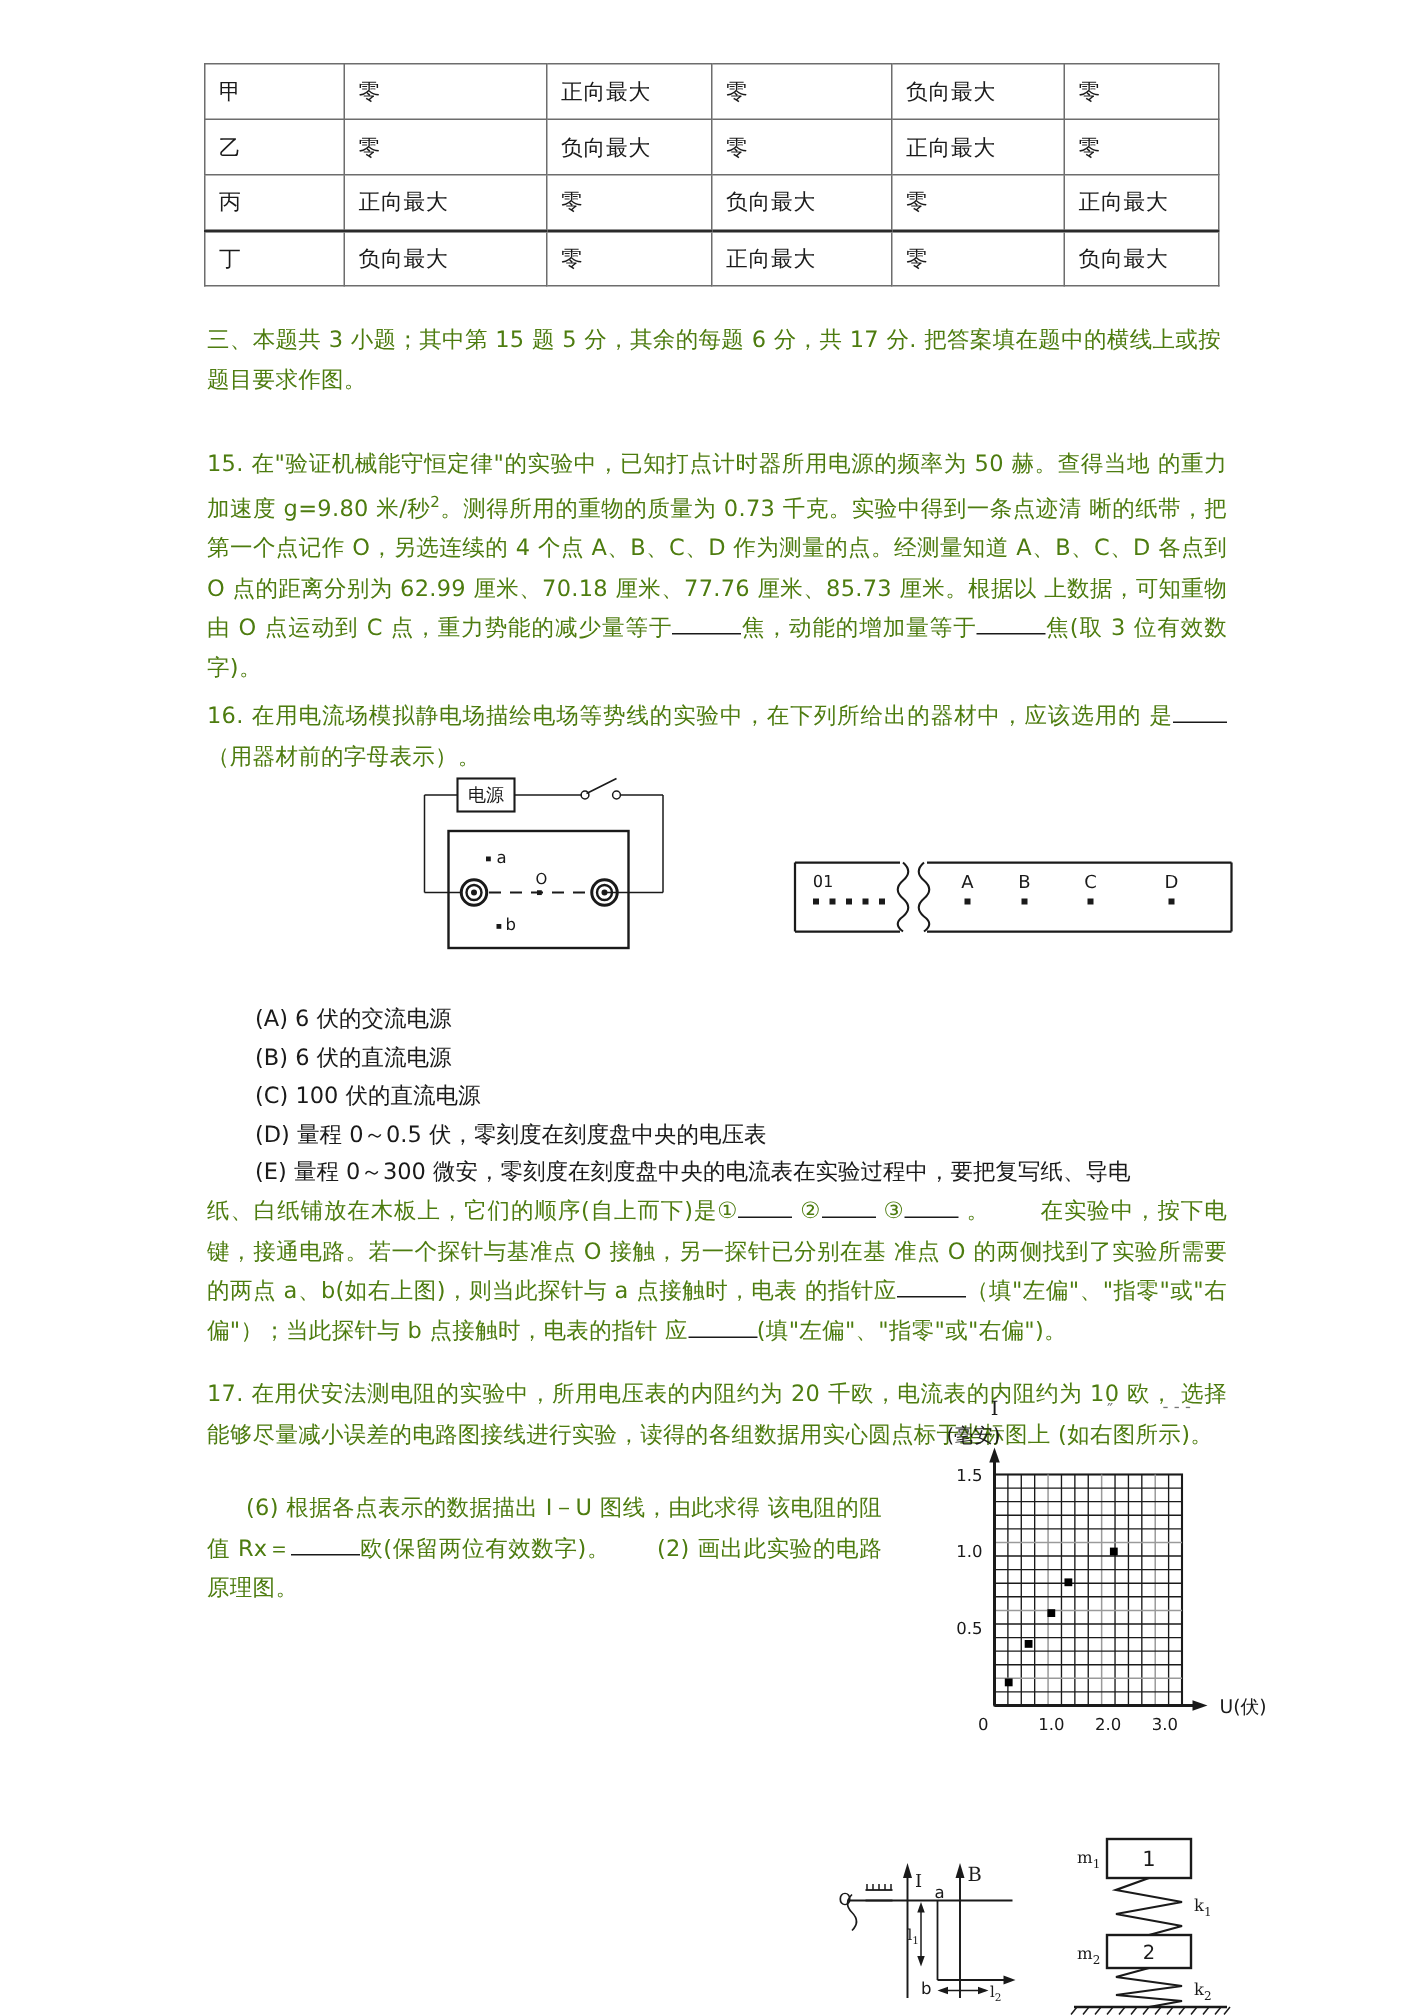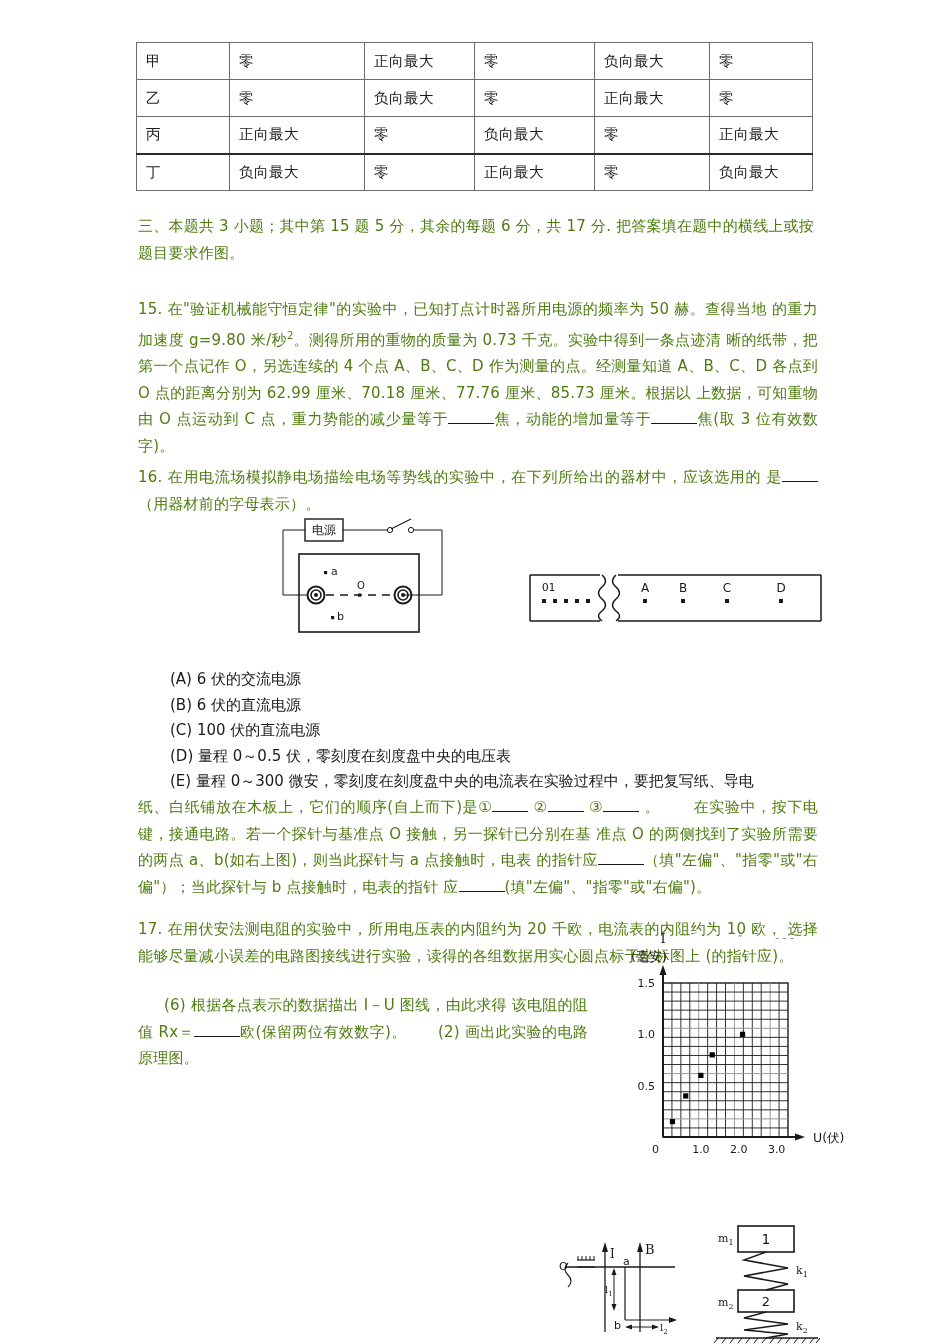--- a/index.html
+++ b/index.html
@@ -224,21 +224,21 @@
     <span>。</span>
     <span style="display:inline-block; width:28px;"></span><span>在实验中，按下电键，接通电路。若一个探针与基准点 O 接触，另一探针已分别在基</span>
     <span>准点 O 的两侧找到了实验所需要的两点 a、b(如右上图)，则当此探针与 a 点接触时，电表</span>
     <span>的指针应</span><span class="blank lg"></span><span>（填"左偏"、"指零"或"右偏"）；当此探针与 b 点接触时，电表的指针</span>
     <span>应</span><span class="blank lg"></span><span>(填"左偏"、"指零"或"右偏")。</span>
   </div>
 
   <div class="para" style="left:138px; top:916px; width:680px;">
     <span>17. 在用伏安法测电阻的实验中，所用电压表的内阻约为 20 千欧，电流表的内阻约为 10 欧，</span>
     <span>选择能够尽量减小误差的电路图接线进行实验，读得的各组数据用实心圆点标于坐标图上</span>
-    <span>(的指针应)。</span>
+    <span>(如右图所示)。</span>
   </div>
 
   <div class="para" style="left:138px; top:992px; width:450px;">
     <span style="display:inline-block; width:26px;"></span><span>(6) 根据各点表示的数据描出 I－U 图线，由此求得</span>
     <span>该电阻的阻值 Rx＝</span><span class="blank lg"></span><span>欧(保留两位有效数字)。</span>
     <span style="display:inline-block; width:26px;"></span><span>(2) 画出此实验的电路原理图。</span>
   </div>
 
   <div class="fig-graph">
     <svg id="iu-svg" width="255" height="235" viewBox="0 0 255 235">

